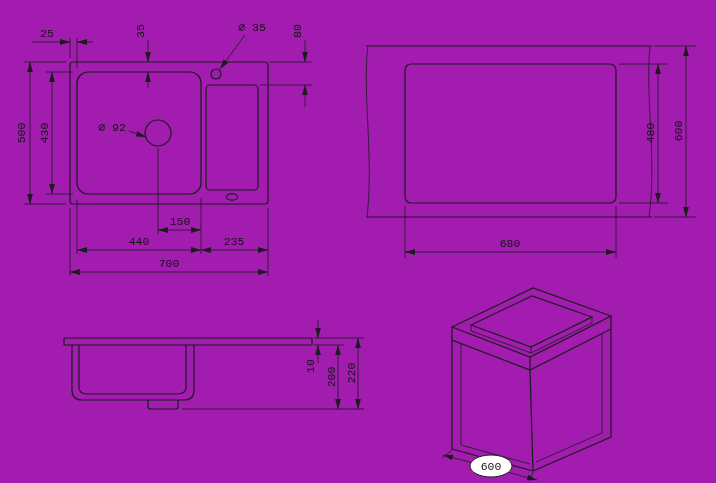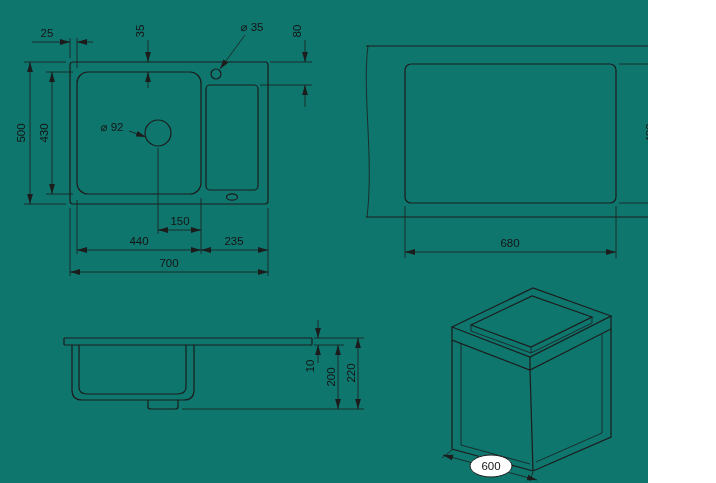--- a/index.html
+++ b/index.html
@@ -1,18 +1,18 @@
 <!DOCTYPE html>
 <html><head>
 <meta charset="utf-8">
 <style>
   html, body { margin: 0; padding: 0; background: #ffffff; }
   .page {
-    width: 648px; height: 483px; background: #0f766e; overflow: hidden;
-    font-family: Liberation Sans, sans-serif; position: relative;
+    width: 716px; height: 483px; background: #a21caf; overflow: hidden;
+    font-family: Liberation Mono, monospace; position: relative;
   }
   svg { display: block; }
   .s  { fill: none; stroke: #1c1c1c; stroke-width: 1.2; }   
   .t  { fill: none; stroke: #1c1c1c; stroke-width: 0.8; }   
   .d  { font-size: 11.5px; fill: #141414; }                 
   .arr { fill: #1c1c1c; stroke: none; }
   .balloon { fill: #ffffff; stroke: #1c1c1c; stroke-width: 1; }
 </style>
 </head>
 <body>

